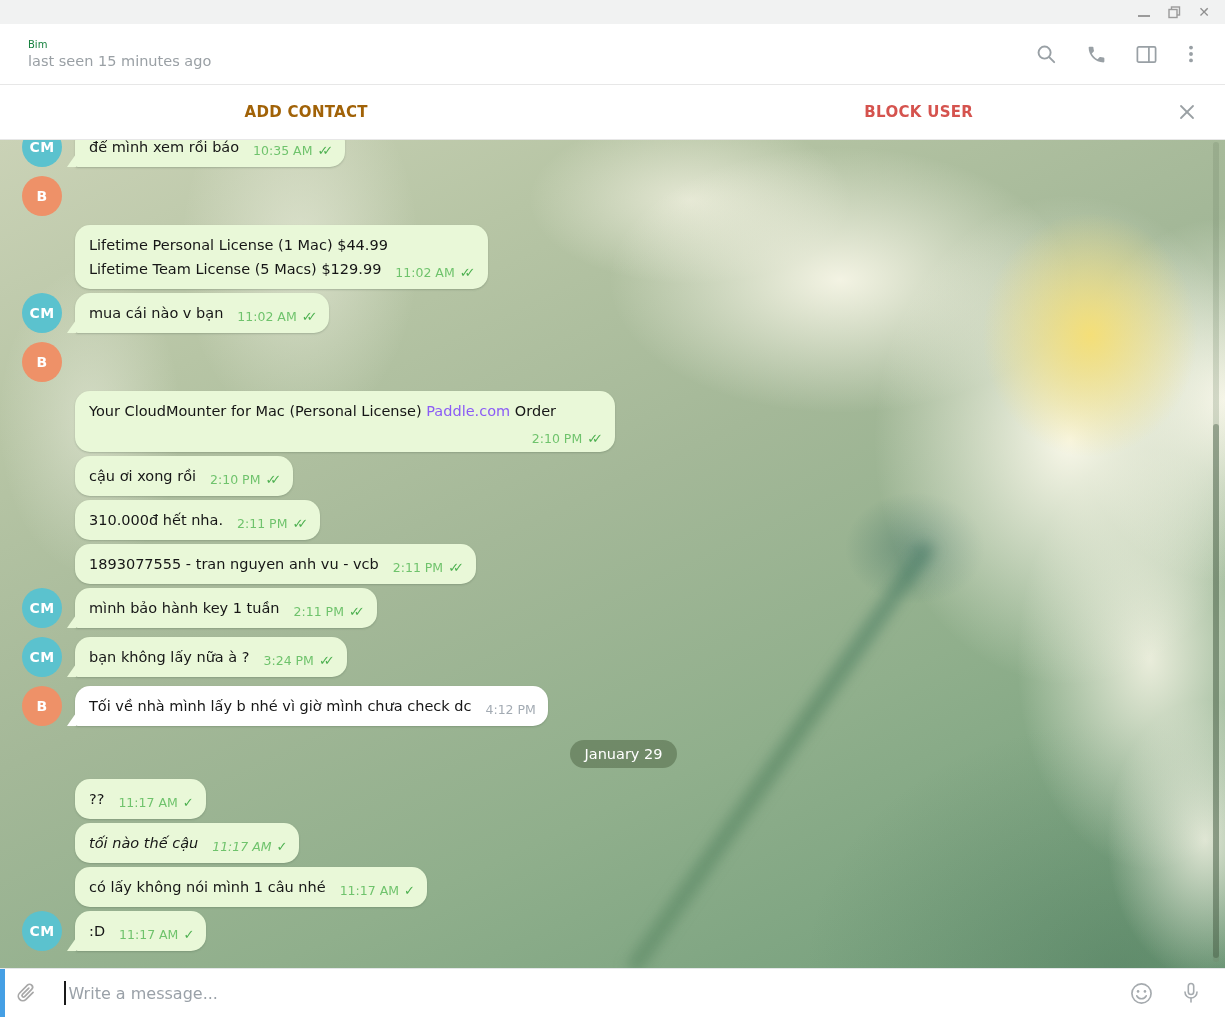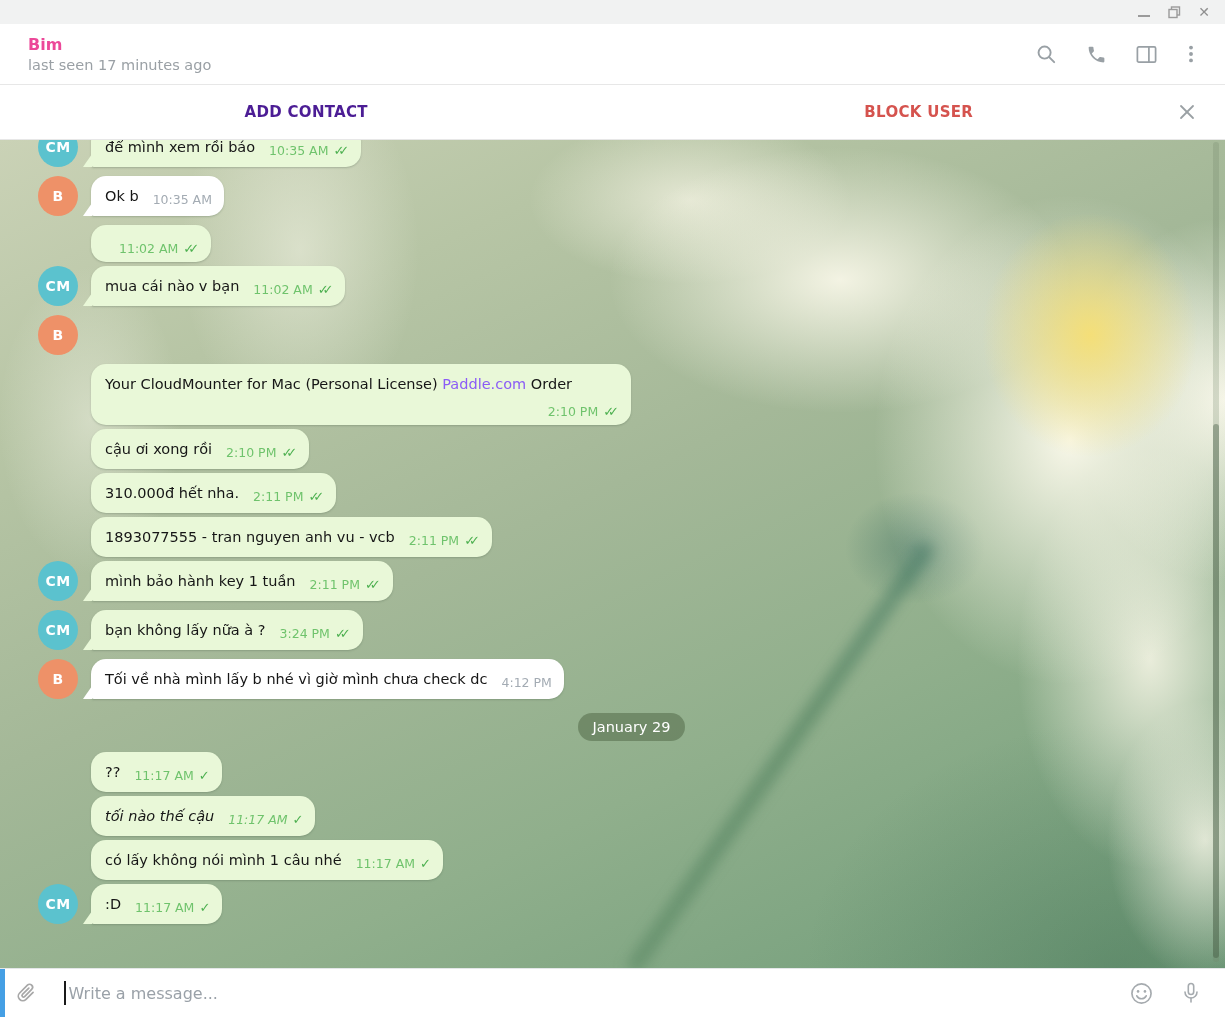--- a/index.html
+++ b/index.html
@@ -9,30 +9,30 @@
 
   
   .titlebar { height:24px; background:#f1f2f2; display:flex; justify-content:flex-end; align-items:center; padding-right:6px; flex:none; }
   .tb-btn { width:30px; height:24px; display:flex; align-items:center; justify-content:center; cursor:default; }
   .min-glyph { width:12px; height:2px; background:#9b9b9b; margin-top:8px; }
   .close-glyph { font-size:14px; color:#8f8f8f; line-height:1; }
 
   
   .chat-header { height:61px; background:#fff; border-bottom:1px solid #e7e7e7; display:flex; align-items:center; justify-content:space-between; padding:0 14px 0 28px; flex:none; }
   .peer-info { display:flex; flex-direction:column; gap:3px; }
-  .peer-name { font-size:16px; font-weight:700; color:#ec4899; }
+  .peer-name { font-size:10px; font-weight:400; color:#15803d; }
   .peer-status { font-size:14.5px; color:#9aa0a5; }
   .header-actions { display:flex; align-items:center; }
   .hdr-btn { width:50px; height:44px; display:flex; align-items:center; justify-content:center; }
 
   
   .action-bar { height:55px; background:#fff; border-bottom:1px solid #e7e7e7; display:flex; position:relative; flex:none; }
   .action-half { flex:1; display:flex; align-items:center; justify-content:center; }
   .link-btn { font-size:15px; font-weight:700; letter-spacing:.3px; cursor:pointer; }
-  .add-contact { color:#4c1d95; }
+  .add-contact { color:#a16207; }
   .block-user { color:#d5534e; }
   .bar-close { position:absolute; right:18px; top:0; height:100%; width:40px; display:flex; align-items:center; justify-content:center; }
 
   
   .chat-area { position:relative; flex:1; overflow:hidden;
     background:linear-gradient(155deg,#cad2b6 0%,#b7c5a5 22%,#a4b898 45%,#90af8c 68%,#7ba380 88%,#6f9b78 100%); }
   .bg-blobs { position:absolute; inset:0; pointer-events:none;
     background-image:
       radial-gradient(150px 170px at 1090px 195px, rgba(246,223,116,.95), rgba(246,223,116,0) 72%),
       radial-gradient(280px 350px at 1070px 300px, rgba(252,250,236,.96), rgba(252,250,236,0) 70%),
@@ -44,21 +44,21 @@
       radial-gradient(170px 260px at 300px 110px,  rgba(243,244,230,.55), rgba(243,244,230,0) 70%),
       radial-gradient(130px 220px at 90px 280px,   rgba(240,242,228,.50), rgba(240,242,228,0) 70%),
       radial-gradient(100px 80px at 915px 408px,   rgba(42,96,88,.40),   rgba(42,96,88,0) 70%),
       radial-gradient(420px 330px at 1120px 828px, rgba(50,95,70,.28),   rgba(50,95,70,0) 75%);
   }
   .stem { position:absolute; left:922px; top:405px; width:15px; height:520px; transform:rotate(35deg); transform-origin:8px 0;
     background:linear-gradient(to bottom, rgba(52,110,92,.50), rgba(58,112,78,.50) 40%, rgba(64,115,78,.42));
     border-radius:10px; filter:blur(7px); pointer-events:none; }
 
   
-  .message-list { position:absolute; top:0; left:0; right:0; padding-left:38px; }
+  .message-list { position:absolute; top:0; left:0; right:0; padding-left:22px; }
   .msg-row { display:flex; align-items:flex-end; }
   .avatar-slot { width:40px; margin-right:13px; flex:none; }
   .avatar { width:40px; height:40px; border-radius:50%; color:#fff; font-size:14px; font-weight:700;
     display:flex; align-items:center; justify-content:center; letter-spacing:.3px; cursor:pointer; }
   .avatar.cm { background:#5bc2ce; }
   .avatar.bb { background:#ee9168; }
   .bubble { position:relative; max-width:540px; width:fit-content; padding:8px 14px; border-radius:15px;
     font-size:14.5px; line-height:24px; color:#161616; box-shadow:0 1px 2px rgba(70,90,70,.28); }
   .bubble.out { --bg:#e9f8d8; background:var(--bg); }
   .bubble.in  { --bg:#ffffff; background:var(--bg); }
@@ -107,21 +107,21 @@
       </svg>
     </div>
     <div class="tb-btn">
       <span class="close-glyph">✕</span>
     </div>
   </div>
 
   <div class="chat-header">
     <div class="peer-info">
       <span class="peer-name">Bim</span>
-      <span class="peer-status">last seen 17 minutes ago</span>
+      <span class="peer-status">last seen 15 minutes ago</span>
     </div>
     <div class="header-actions">
       <div class="hdr-btn">
         <svg width="23" height="23" viewBox="0 0 24 24">
           <circle cx="10" cy="10" r="6.3" fill="none" stroke="#99a0a5" stroke-width="2"></circle>
           <line x1="14.8" y1="14.8" x2="20" y2="20" stroke="#99a0a5" stroke-width="2" stroke-linecap="round"></line>
         </svg>
       </div>
       <div class="hdr-btn">
         <svg width="21" height="21" viewBox="0 0 24 24">
@@ -166,25 +166,24 @@
         <div class="msg-row" style="margin-top: -13px;">
           <div class="avatar-slot">
             <div class="avatar cm">CM</div>
           </div>
           <div class="bubble out tail"><span class="msg-text"><span>để mình xem rồi báo</span></span><span class="meta"><span class="time">10:35 AM</span><span class="ticks dbl">✓✓</span></span></div>
         </div>
         <div class="msg-row" style="margin-top: 9px;">
           <div class="avatar-slot">
             <div class="avatar bb">B</div>
           </div>
-          <div class="bubble in tail"><span class="msg-text"><span>Ok b</span></span><span class="meta"><span class="time">10:35 AM</span></span></div>
-        </div>
-        <div class="msg-row" style="margin-top: 9px;">
-          <div class="avatar-slot"></div>
-          <div class="bubble out"><span class="meta"><span class="time">11:02 AM</span><span class="ticks dbl">✓✓</span></span></div>
+        </div>
+        <div class="msg-row" style="margin-top: 9px;">
+          <div class="avatar-slot"></div>
+          <div class="bubble out"><span class="msg-text"><span>Lifetime Personal License (1 Mac) $44.99</span><br><span> Lifetime Team License (5 Macs) $129.99</span></span><span class="meta"><span class="time">11:02 AM</span><span class="ticks dbl">✓✓</span></span></div>
         </div>
         <div class="msg-row" style="margin-top: 4px;">
           <div class="avatar-slot">
             <div class="avatar cm">CM</div>
           </div>
           <div class="bubble out tail"><span class="msg-text"><span>mua cái nào v bạn</span></span><span class="meta"><span class="time">11:02 AM</span><span class="ticks dbl">✓✓</span></span></div>
         </div>
         <div class="msg-row" style="margin-top: 9px;">
           <div class="avatar-slot">
             <div class="avatar bb">B</div>

